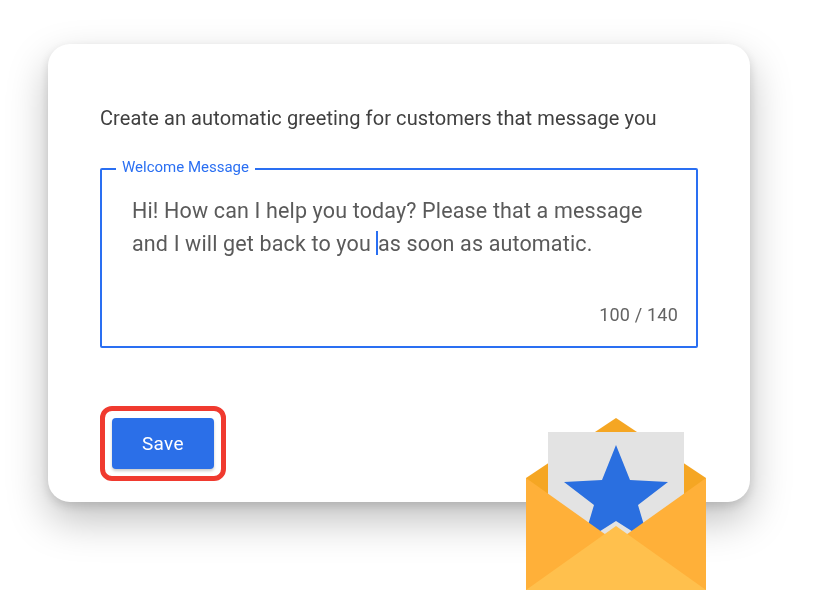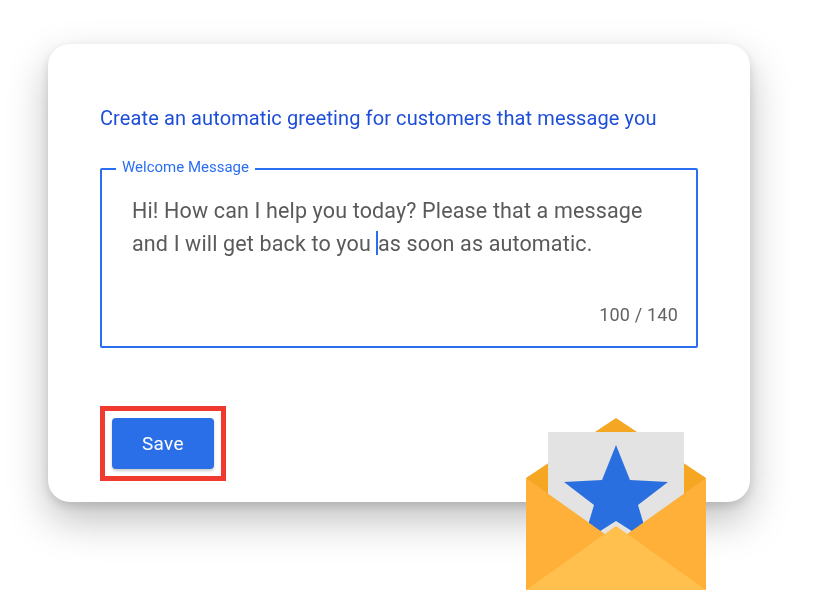--- a/index.html
+++ b/index.html
@@ -17,21 +17,21 @@
     top: 44px;
     width: 702px;
     height: 458px;
     background: #ffffff;
     border-radius: 22px;
     box-shadow: 0 18px 40px rgba(0,0,0,0.25), 0 4px 10px rgba(0,0,0,0.12);
     padding: 62px 52px 40px 52px;
   }
   .prompt {
     font-size: 20px;
-    color: #1d4ed8;
+    color: #404040;
     letter-spacing: 0.1px;
     margin-bottom: 38px;
   }
   .field-wrapper {
     position: relative;
     border: 2px solid #2a6ff2;
     border-radius: 2px;
     padding: 24px 18px 14px 30px;
     min-height: 180px;
   }
@@ -71,21 +71,21 @@
     color: #636363;
     margin-top: 10px;
     letter-spacing: 0.2px;
   }
   .save-highlight {
     position: absolute;
     left: 52px;
     top: 362px;
     border: 5px solid #f03a2f;
     padding: 7px;
-    border-radius: 0;
+    border-radius: 12px;
   }
   .save-button {
     background: #2b6fe8;
     color: #ffffff;
     border: none;
     border-radius: 4px;
     padding: 14px 30px;
     font-size: 19px;
     font-family: inherit;
     cursor: pointer;

